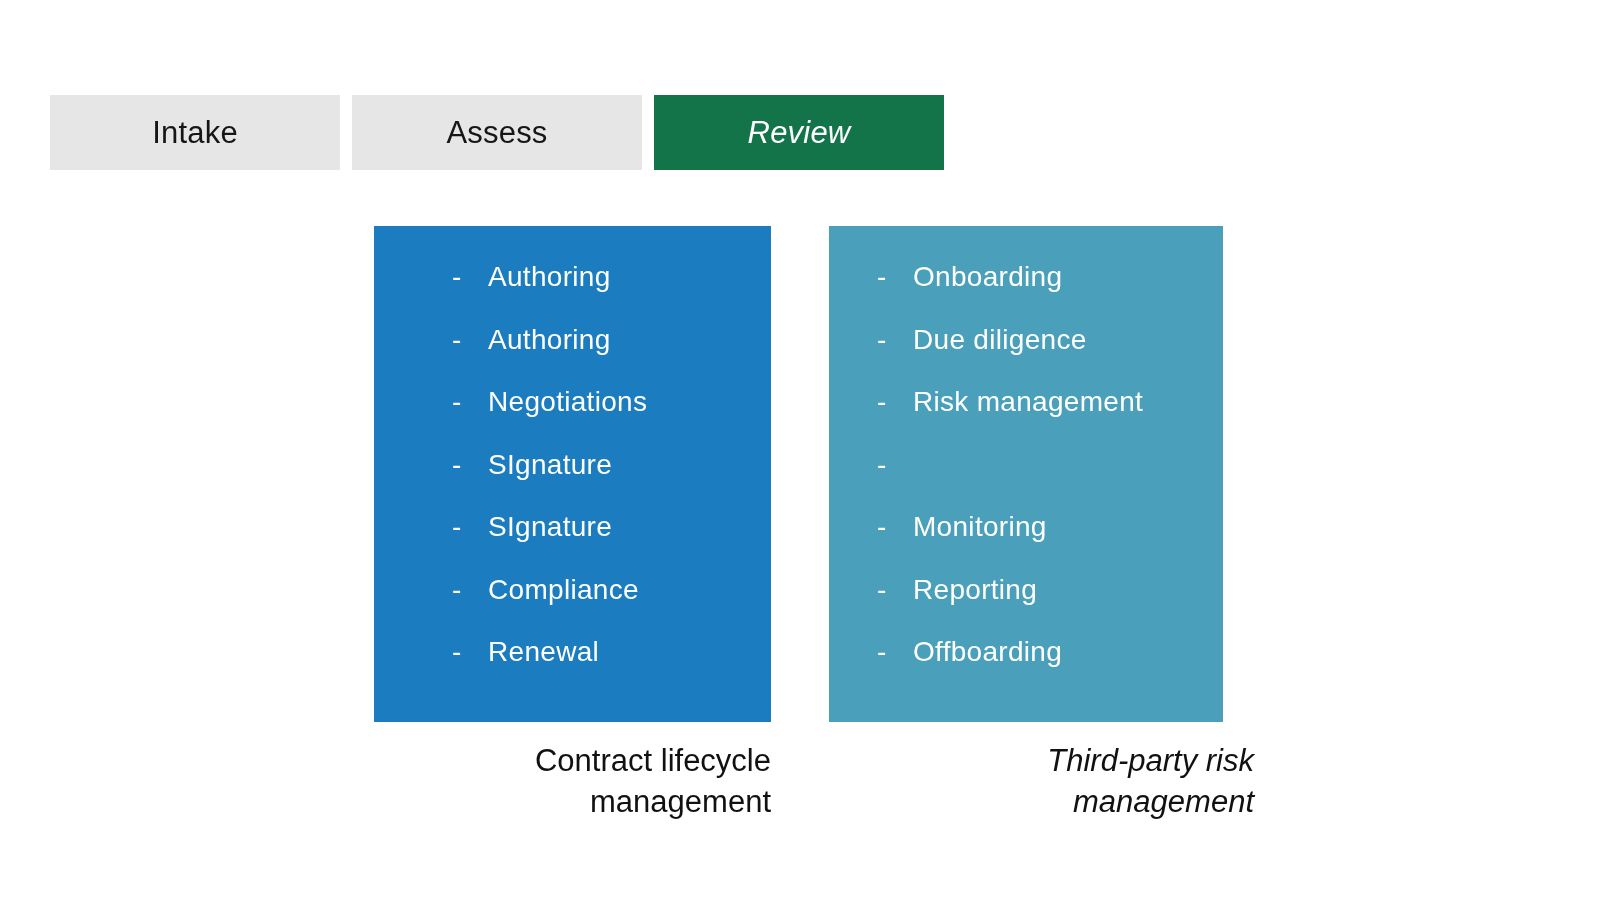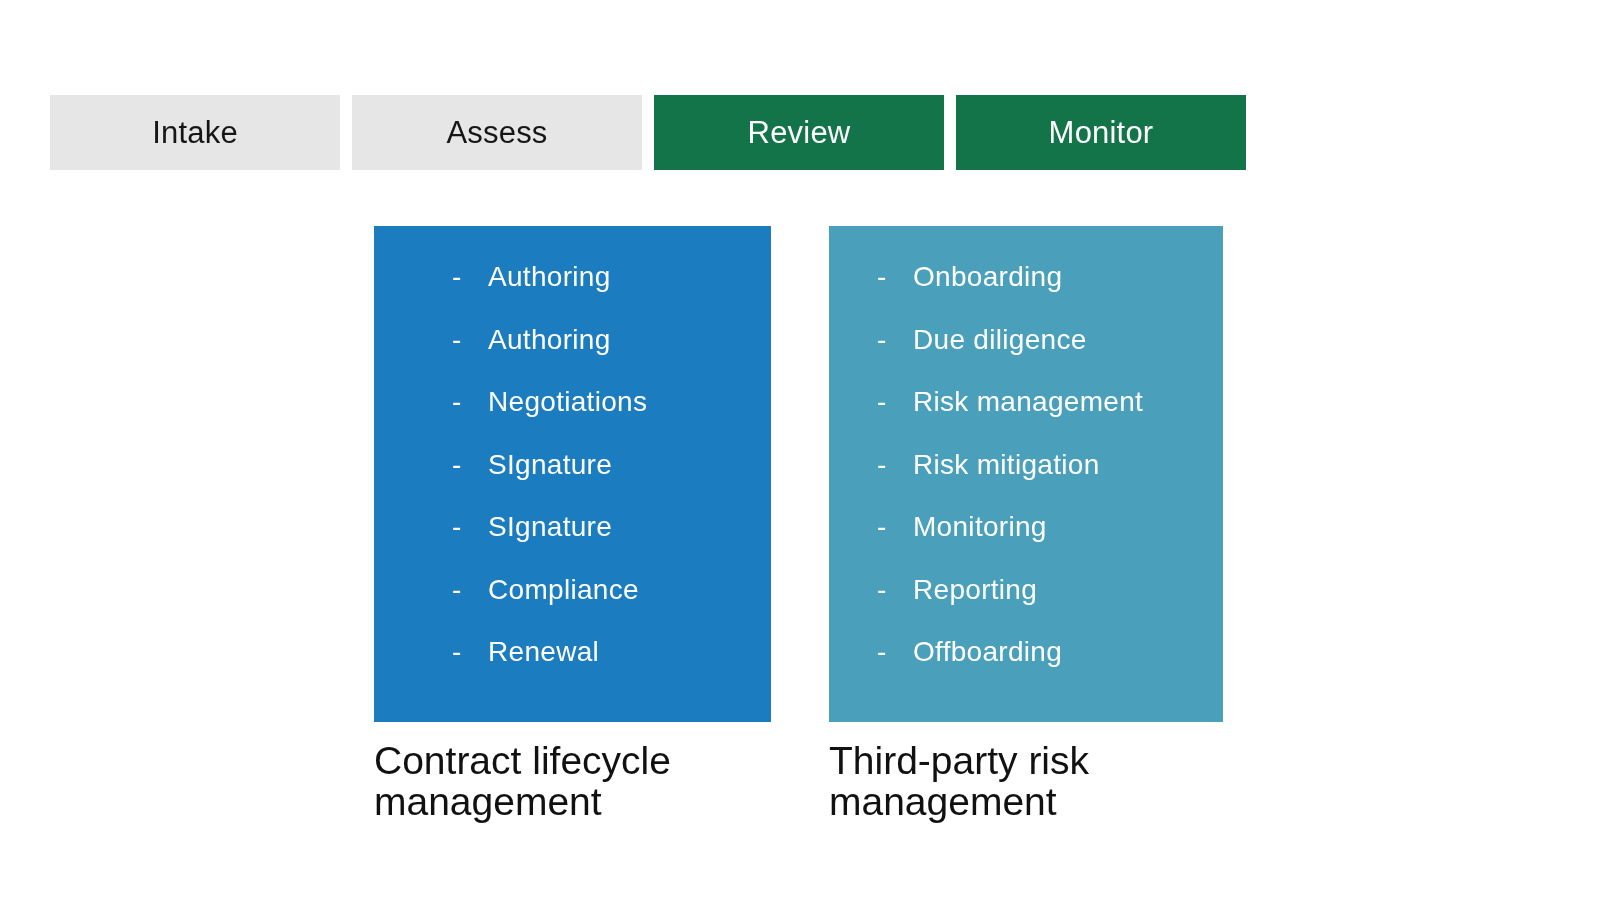--- a/index.html
+++ b/index.html
@@ -30,20 +30,21 @@
     color: var(--stage-text, #161616);
     display: flex;
     align-items: center;
     justify-content: center;
     font-size: 31px;
     letter-spacing: 0.2px;
   }
   .stage.active {
     background: var(--green, #127448);
     color: var(--stage-active-text, #ffffff);
+    font-style: italic;
   }
   .panel {
     position: absolute;
     top: 226px;
     height: 496px;
   }
   .panel-blue {
     left: 374px;
     width: 397px;
     background: var(--blue, #1b7cc0);
@@ -69,38 +70,37 @@
   .panel-blue .panel-list li { padding-left: 78px; }
   .panel-teal .panel-list li { padding-left: 48px; }
   .dash {
     display: inline-block;
     width: 36px;
     flex: 0 0 36px;
   }
   .caption {
     position: absolute;
     top: 740px;
-    text-align: left;
+    text-align: right;
     color: var(--caption-text, #111111);
-    font-size: 39px;
+    font-size: 31px;
     line-height: 41px;
   }
   .caption-blue { left: 374px; width: 397px; }
-  .caption-teal { left: 829px; width: 394px; }
+  .caption-teal { left: 860px; width: 394px; font-style: italic; }
 </style>
 </head>
 <body>
 
 <div class="canvas" style="--bg: #ffffff; --gray: #e6e6e6; --green: #127448; --stage-text: #161616; --stage-active-text: #ffffff; --blue: #1b7cc0; --teal: #4aa0bb; --panel-text: #ffffff; --caption-text: #111111;">
 
   <div class="stage-row">
       <div class="stage">Intake</div>
       <div class="stage">Assess</div>
       <div class="stage active">Review</div>
-      <div class="stage active">Monitor</div>
     </div>
 
   <section class="panel panel-blue">
     <ul class="panel-list">
         <li>
           <span class="dash">-</span>
           <span>Authoring</span>
         </li>
         <li>
           <span class="dash">-</span>
@@ -138,21 +138,20 @@
         <li>
           <span class="dash">-</span>
           <span>Due diligence</span>
         </li>
         <li>
           <span class="dash">-</span>
           <span>Risk management</span>
         </li>
         <li>
           <span class="dash">-</span>
-          <span>Risk mitigation</span>
         </li>
         <li>
           <span class="dash">-</span>
           <span>Monitoring</span>
         </li>
         <li>
           <span class="dash">-</span>
           <span>Reporting</span>
         </li>
         <li>

